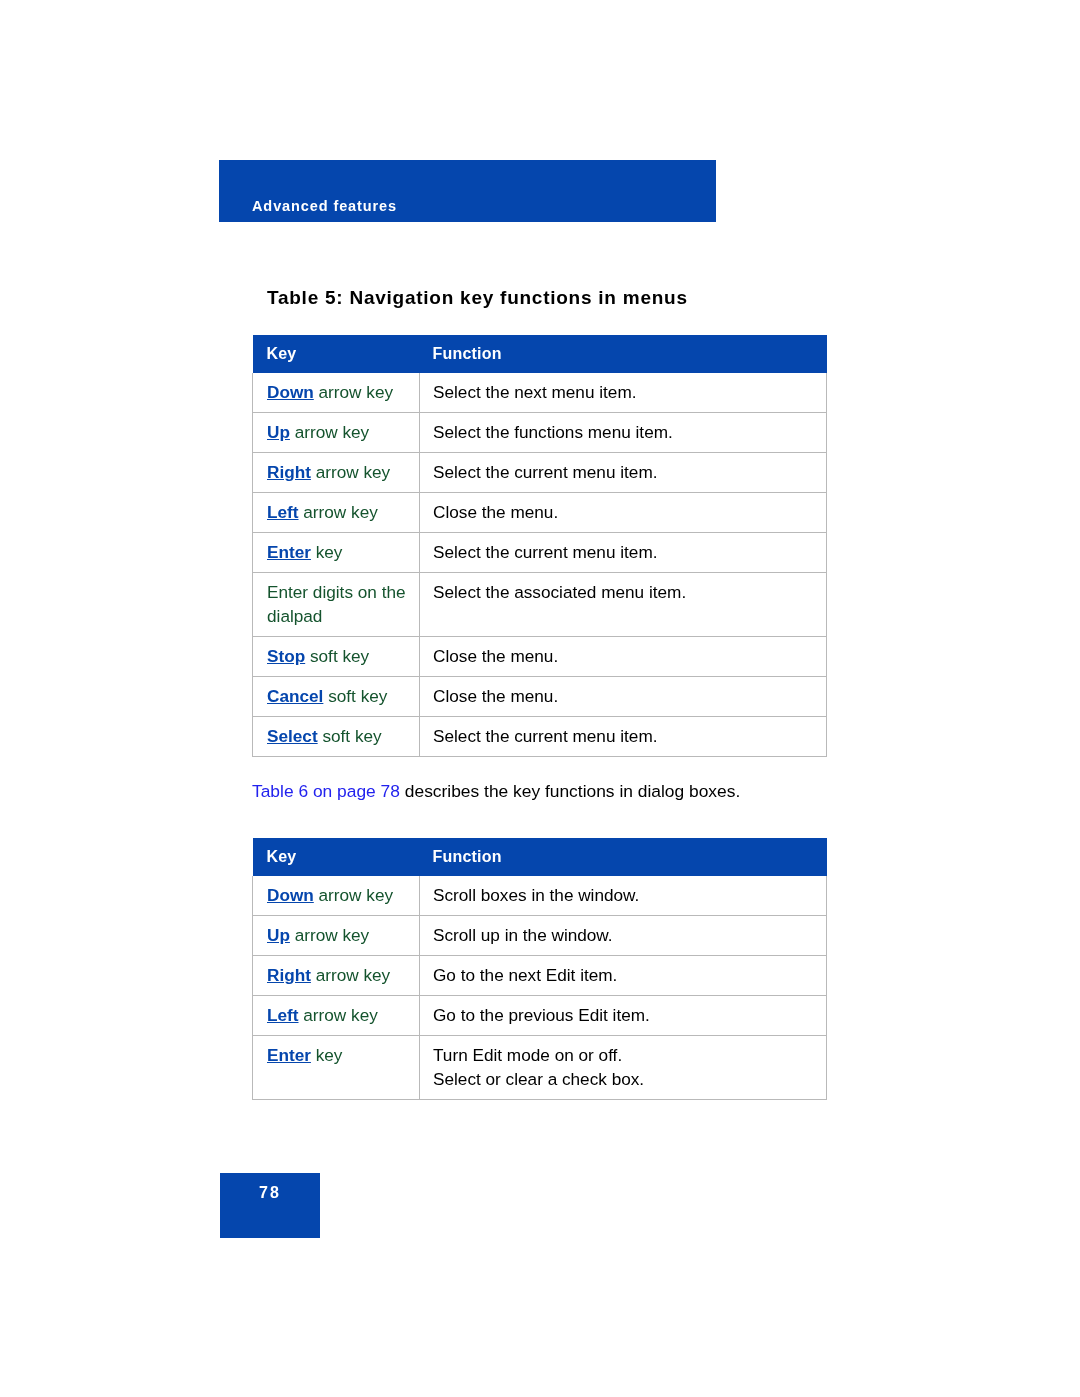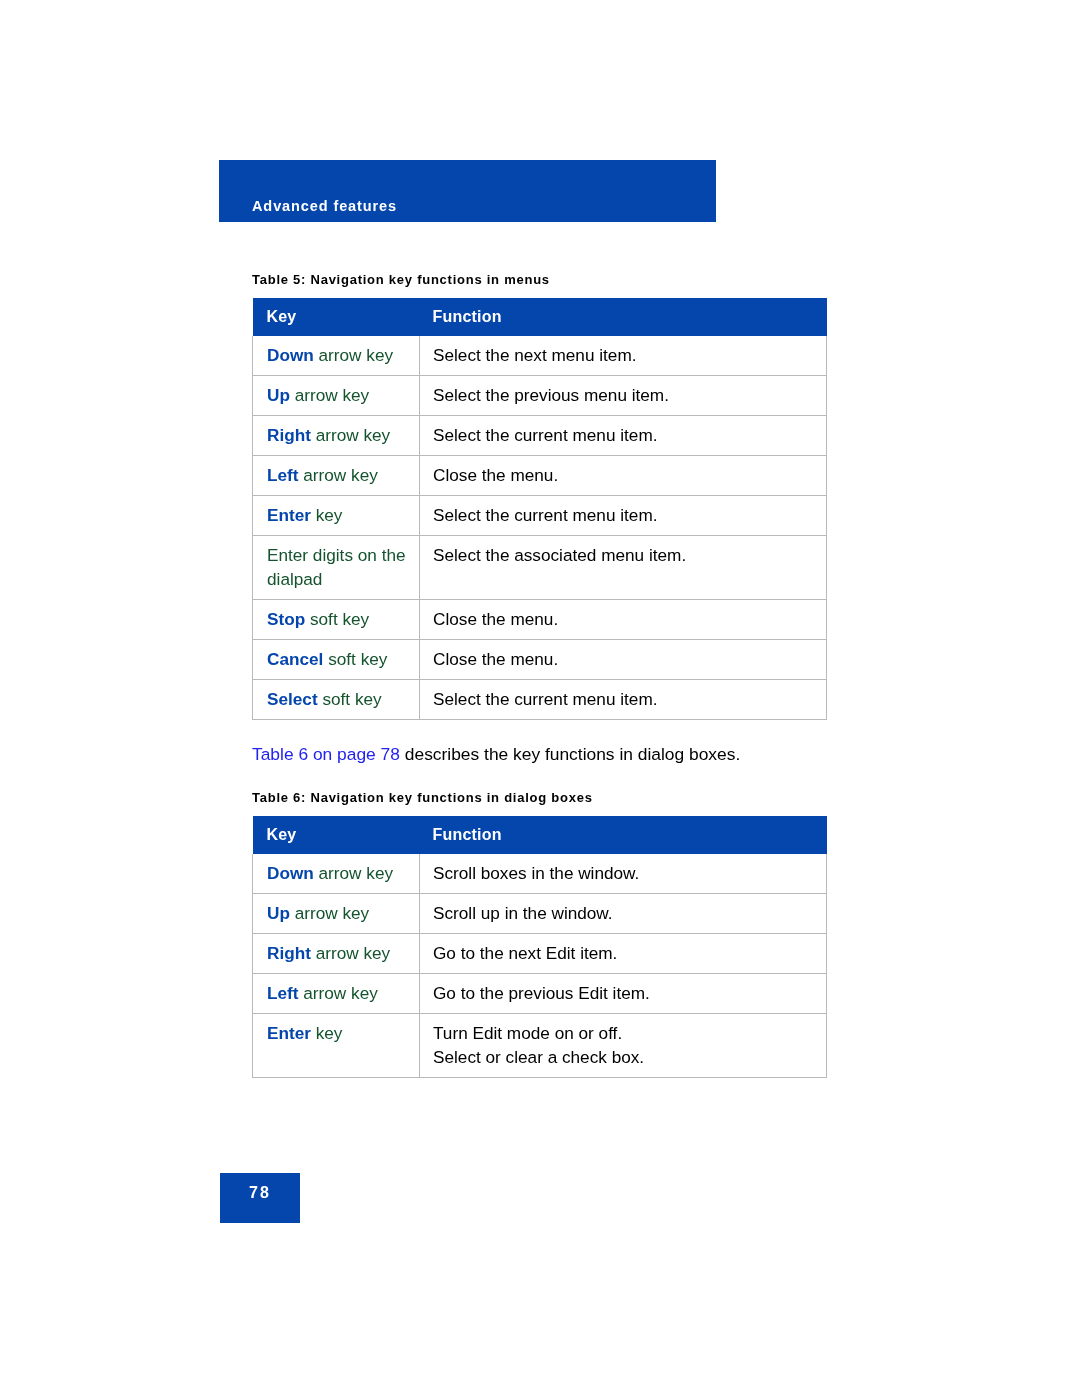--- a/index.html
+++ b/index.html
@@ -55,22 +55,22 @@
     font-size: 17.4px;
     line-height: 25.5px;
     color: #000000;
   }
 
   .xref {
     color: #2222EE;
   }
 
   h2.table-caption {
-    margin: 0;
-    font-size: 13px;
+    margin: 15px;
+    font-size: 19px;
     font-weight: bold;
     letter-spacing: 0.75px;
     color: #000000;
   }
 
   
   table.nav-table {
     border-collapse: collapse;
     width: 574px;
     table-layout: fixed;
@@ -108,35 +108,37 @@
     padding-left: 13px;
     border-left: 1px solid #b9b9b9;
   }
   table.nav-table tr td:first-child {
     border-left: 1px solid #b9b9b9;
   }
 
   .keyname {
     color: #0546AD;
     font-weight: bold;
+    text-decoration: underline;
   }
   .keyrest {
     color: #14532d;
   }
 
   .fn-line { display: block; }
 
   
   .footer-box {
     position: absolute;
     left: 220px;
     top: 1173px;
     width: 80px;
-    height: 50px;
+    height: 65px;
     background: #0546AD;
+    padding-left: 20px;
   }
   .footer-page-number {
     position: absolute;
     left: 0;
     right: 0;
     top: 11px;
     text-align: center;
     color: #ffffff;
     font-size: 16px;
     font-weight: bold;
@@ -177,21 +179,21 @@
           <th class="th-fn">Function</th>
         </tr>
       </thead>
       <tbody>
         <tr>
           <td class="cell-key"><span class="keyname">Down</span><span class="keyrest"> arrow key</span></td>
           <td class="cell-fn">Select the next menu item.</td>
         </tr>
         <tr>
           <td class="cell-key"><span class="keyname">Up</span><span class="keyrest"> arrow key</span></td>
-          <td class="cell-fn">Select the previous menu item.</td>
+          <td class="cell-fn">Select the functions menu item.</td>
         </tr>
         <tr>
           <td class="cell-key"><span class="keyname">Right</span><span class="keyrest"> arrow key</span></td>
           <td class="cell-fn">Select the current menu item.</td>
         </tr>
         <tr>
           <td class="cell-key"><span class="keyname">Left</span><span class="keyrest"> arrow key</span></td>
           <td class="cell-fn">Close the menu.</td>
         </tr>
         <tr>
@@ -216,21 +218,20 @@
         </tr>
       </tbody>
     </table>
 
     <div class="spacer-after-table"></div>
 
     <p class="body-text"><span class="xref">Table 6 on page 78</span><span> describes the key functions in dialog boxes.</span></p>
 
     <div class="spacer-before-caption2"></div>
 
-    <h2 class="table-caption">Table 6: Navigation key functions in dialog boxes</h2>
 
     <div class="spacer-after-caption"></div>
 
     <table class="nav-table">
       <colgroup>
           <col class="col-key">
           <col class="col-fn">
         </colgroup>
       <thead>
         <tr>

